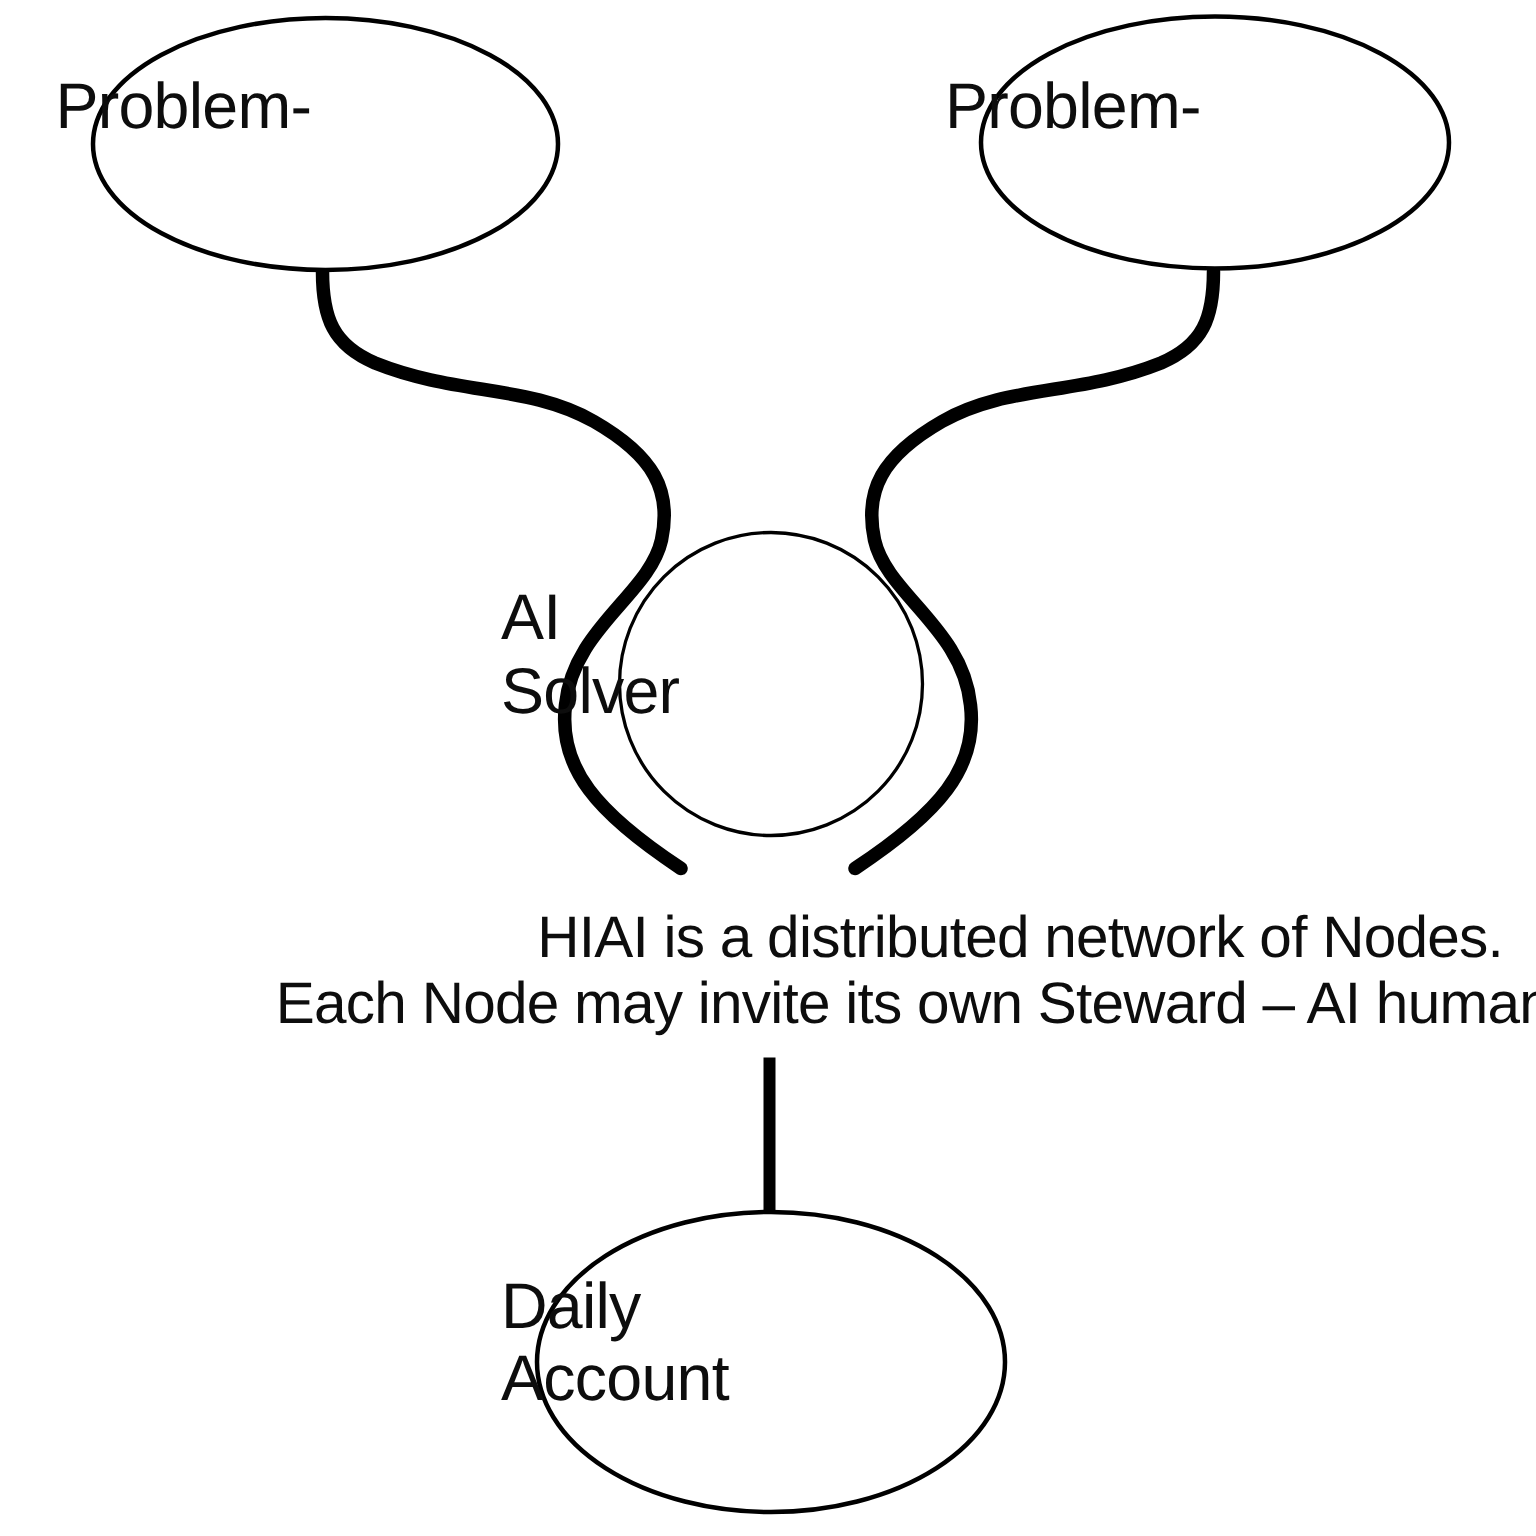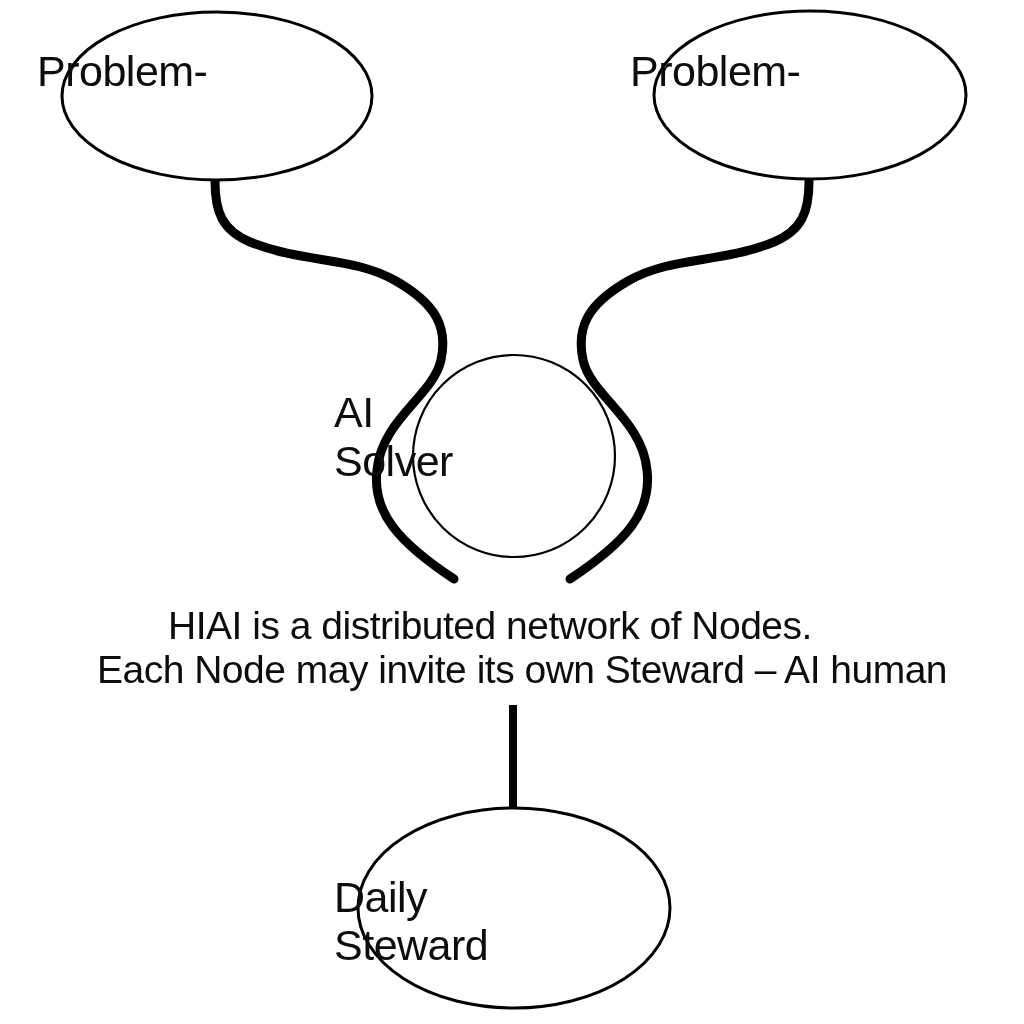--- a/index.html
+++ b/index.html
@@ -27,21 +27,21 @@
     line-height: 49px;
     letter-spacing: -0.5px;
     white-space: nowrap;
   }
   .node-label--credits { line-height: 48px; }
   .caption {
     position: absolute;
     left: 0;
     top: 604px;
     width: 1024px;
-    text-align: center;
+    text-align: right;
     color: #0d0d0d;
     font-size: 39px;
     line-height: 44px;
     letter-spacing: -0.5px;
     white-space: nowrap;
   }
   .caption .caption-line { display: block; position: relative; }
   .caption .caption-line--1 { left: -22px; }
   .caption .caption-line--2 { left: 10px; }
 </style>
@@ -69,23 +69,23 @@
 
   <div class="node-label" style="left: 630px; top: 47px; width: 360px;">
     <div>Problem-</div>
   </div>
 
   <div class="node-label" style="left: 334px; top: 388px; width: 360px;">
     <div>AI</div>
     <div>Solver</div>
   </div>
 
-  <div class="node-label node-label--credits" style="left: 334px; top: 873px; width: 360px;">
+  <div class="node-label node-label--credits" style="left: 334px; top: 847px; width: 360px;">
     <div>Daily</div>
-    <div>Steward</div>
+    <div>Account</div>
   </div>
 
   <div class="caption">
     <span class="caption-line caption-line--1">HIAI is a distributed network of Nodes.</span>
     <span class="caption-line caption-line--2">Each Node may invite its own Steward – AI human</span>
   </div>
 
 </div>
 
 </body></html>

